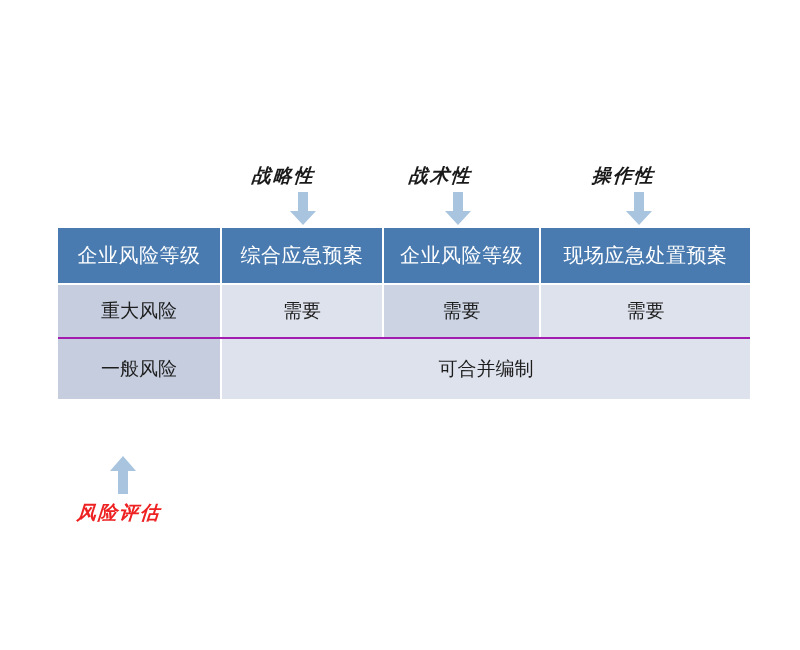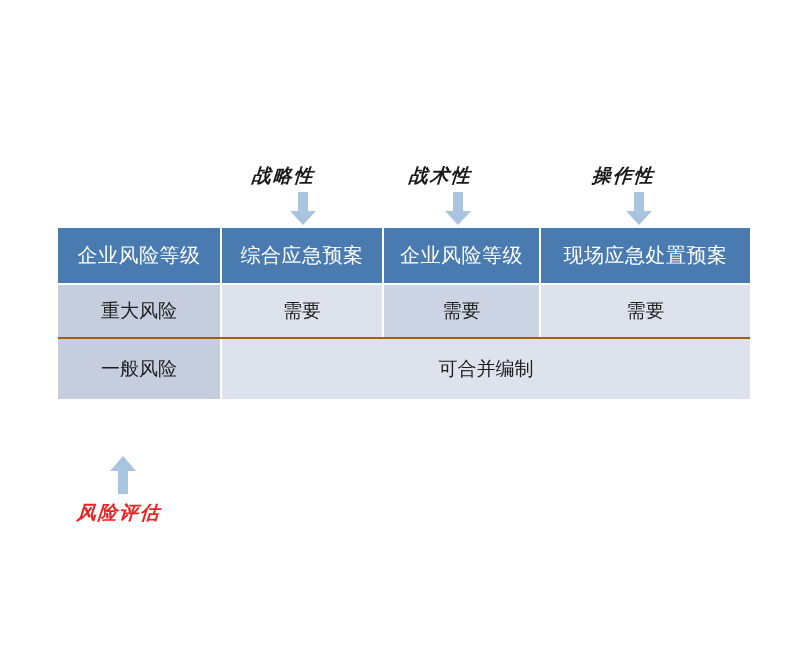--- a/index.html
+++ b/index.html
@@ -77,21 +77,21 @@
     border-right: none;
   }
 
   #risk-table tbody td {
     height: 52px;
     font-size: 19px;
     color: #1d1d1d;
     font-weight: 400;
     background: #dee2ec;
     border-right: 2px solid #ffffff;
-    border-bottom: 2px solid #a16207;
+    border-bottom: 2px solid #a21caf;
   }
   #risk-table tbody td:last-child {
     border-right: none;
   }
   #risk-table tbody tr:last-child td {
     border-bottom: none;
     height: 60px;
   }
 
   td.rowhead {

